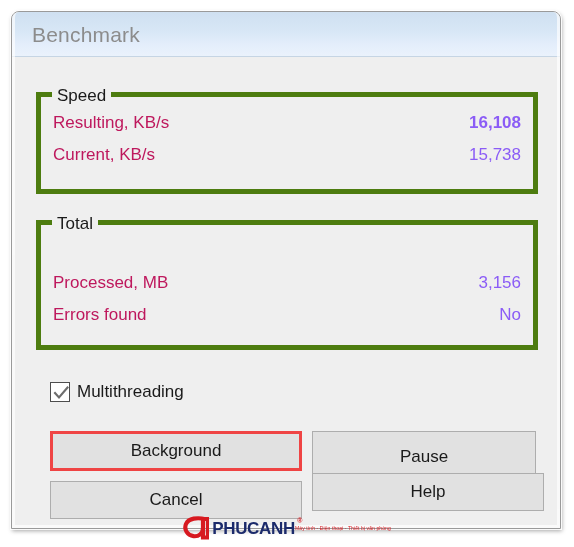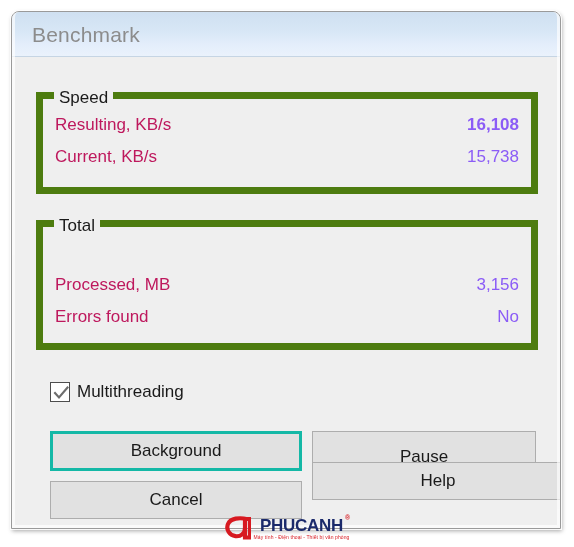--- a/index.html
+++ b/index.html
@@ -76,21 +76,21 @@
     top: 45px;
     right: 0;
     bottom: 0;
     background: #efefef;
   }
 
   
   .groupbox {
     position: absolute;
     box-sizing: border-box;
-    border: 7px solid #4d7c0f;
+    border: 5px solid #4d7c0f;
     background: transparent;
   }
   .group-title {
     position: absolute;
     top: -11px;
     left: 11px;
     background: #efefef;
     padding: 0 5px;
     font-size: 17px;
     color: #1a1a1a;
@@ -176,27 +176,27 @@
     font-size: 17px;
     color: #1a1a1a;
     display: flex;
     align-items: center;
     justify-content: center;
     padding: 0;
     cursor: default;
     white-space: nowrap;
   }
   .btn.focused {
-    border: 3px solid #14b8a6;
+    border: 3px solid #ef4444;
   }
 
   #btn-background { left: 38px;  top: 374px; width: 252px; height: 40px; }
   #btn-pause      { left: 300px; top: 374px; width: 224px; height: 51px; }
   #btn-cancel     { left: 38px;  top: 424px; width: 252px; height: 38px; }
-  #btn-help       { left: 300px; top: 405px; width: 252px; height: 38px; }
+  #btn-help       { left: 300px; top: 416px; width: 232px; height: 38px; }
 
   
   #watermark {
     position: absolute;
     left: 0;
     right: 0;
     bottom: 2px;
     height: 34px;
     display: flex;
     align-items: center;
@@ -207,21 +207,21 @@
   #watermark-inner {
     display: flex;
     align-items: center;
     gap: 3px;
   }
   #wm-mark {
     flex: none;
   }
   #wm-textblock {
     display: flex;
-    flex-direction: column;
+    flex-direction: row;
     align-items: center;
     line-height: 1;
   }
   #wm-wordmark {
     position: relative;
     font-size: 17px;
     font-weight: bold;
     color: #1b2a6b;
     letter-spacing: -0.3px;
     white-space: nowrap;

